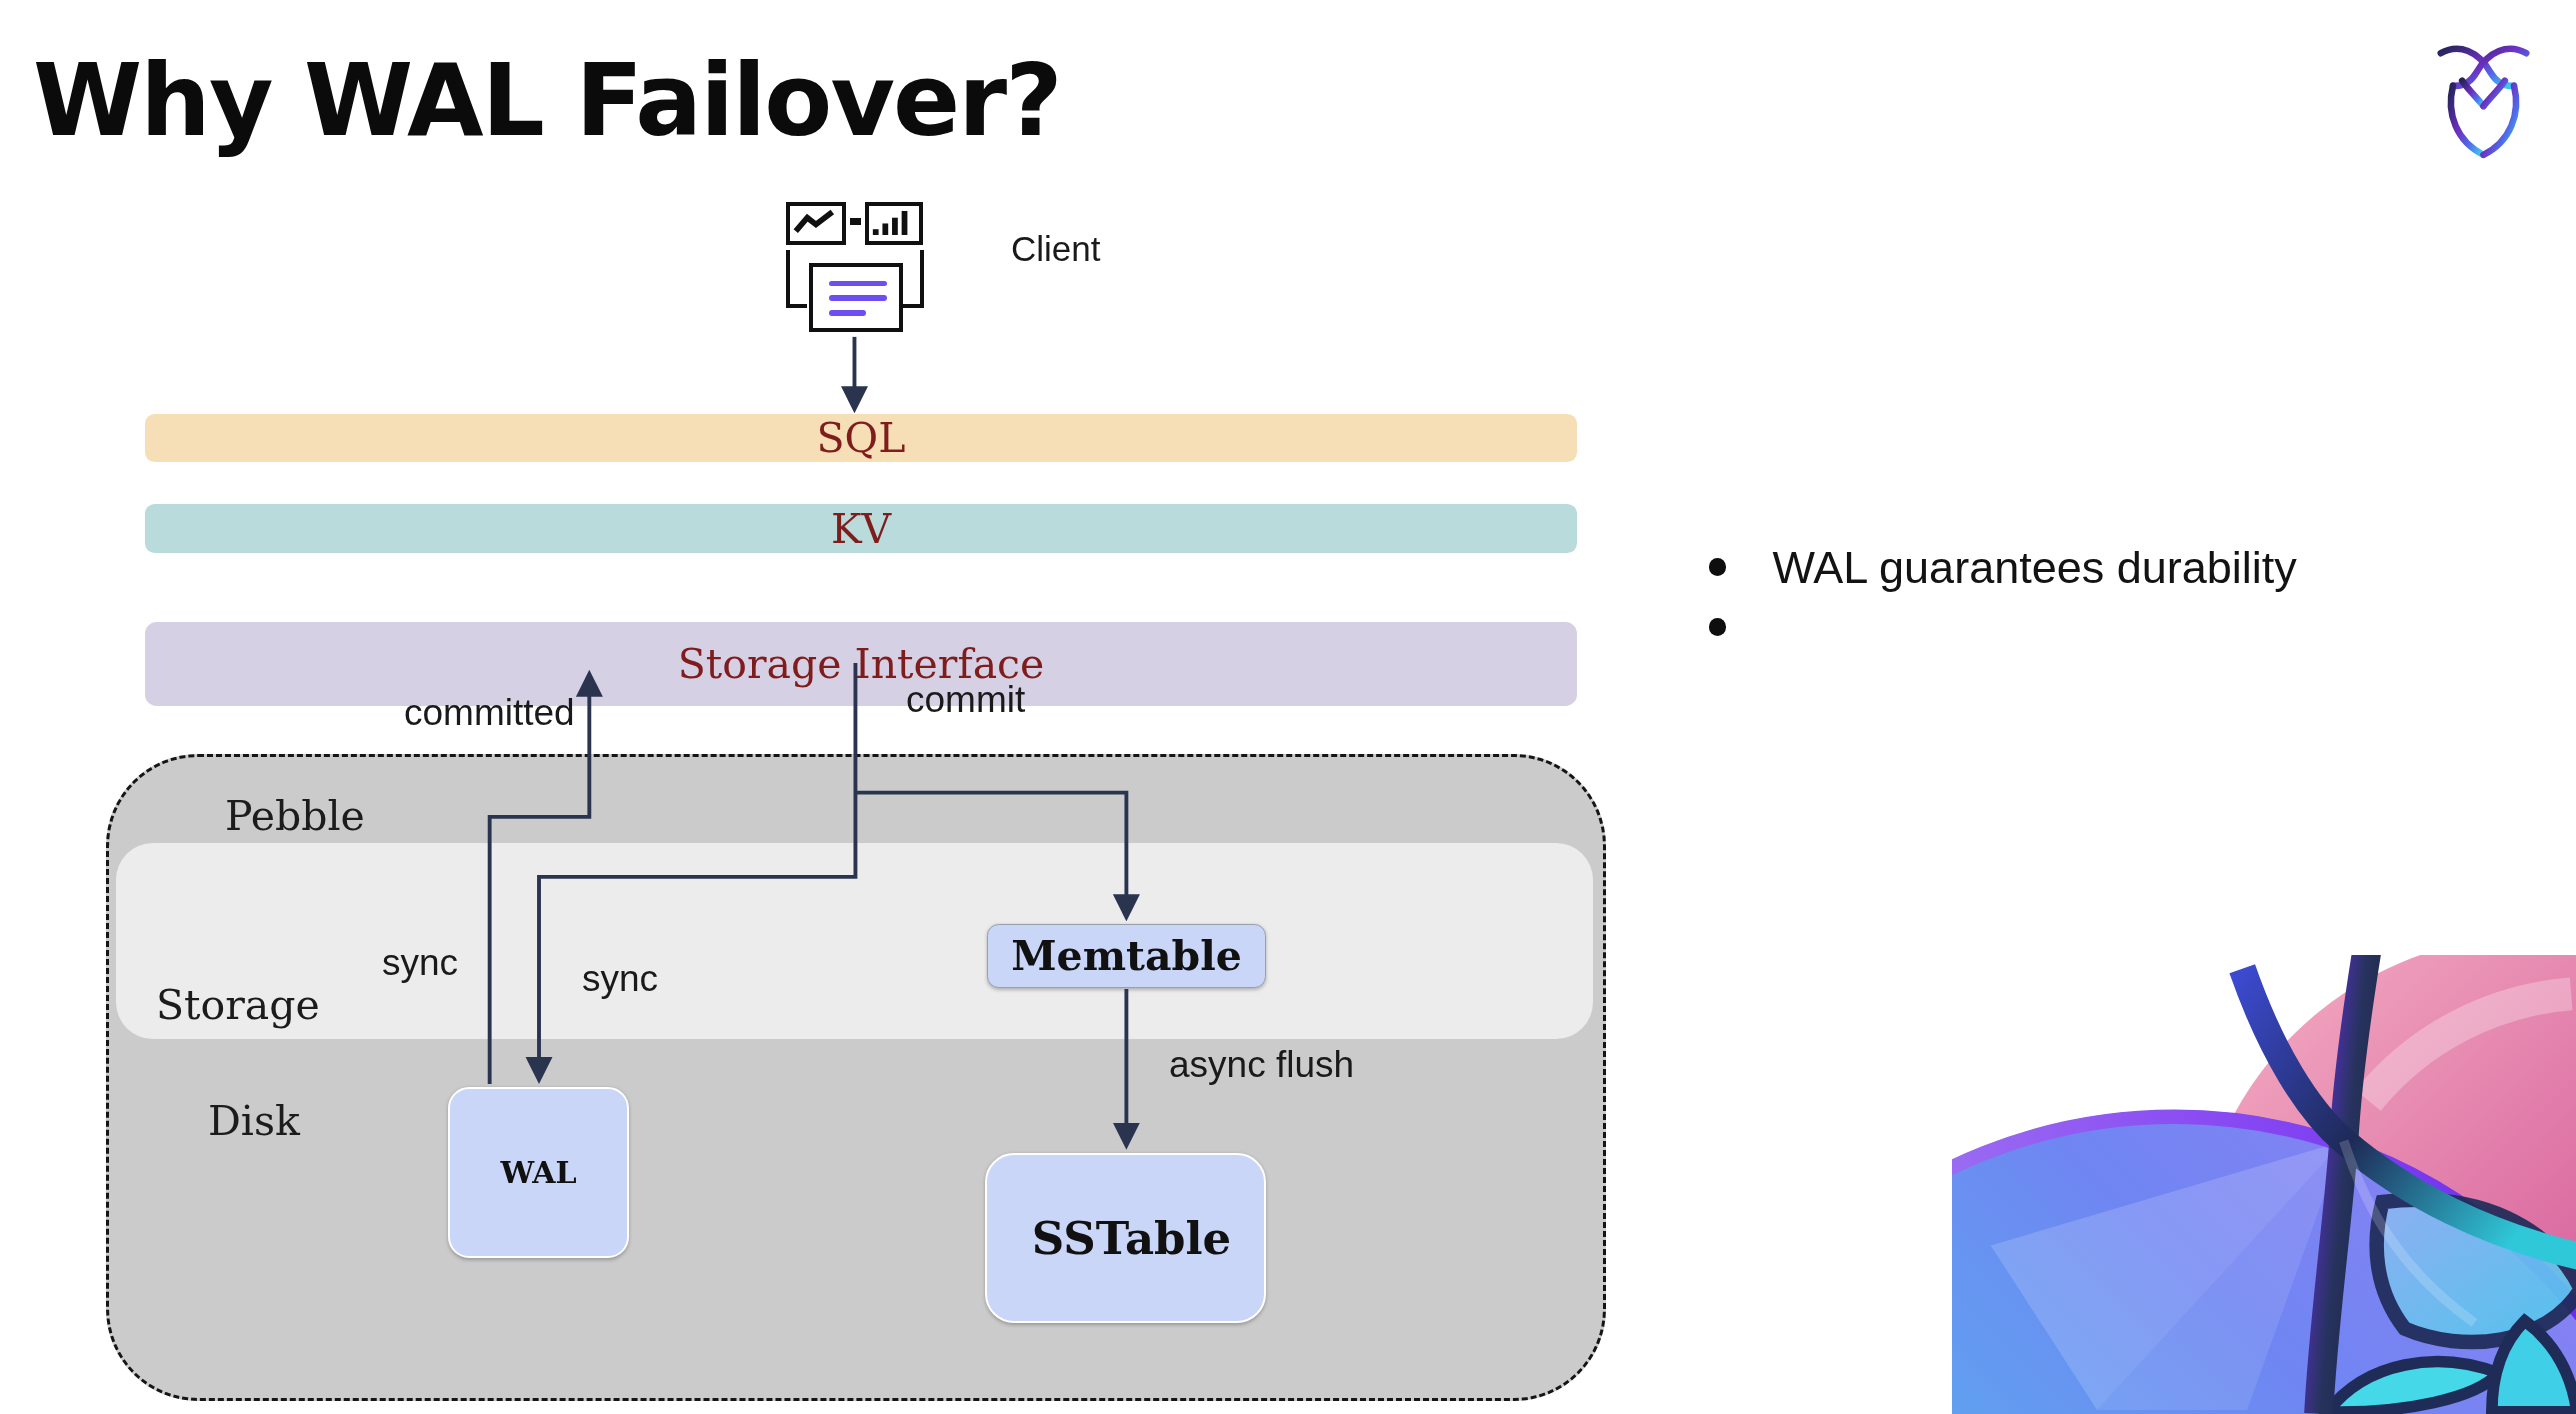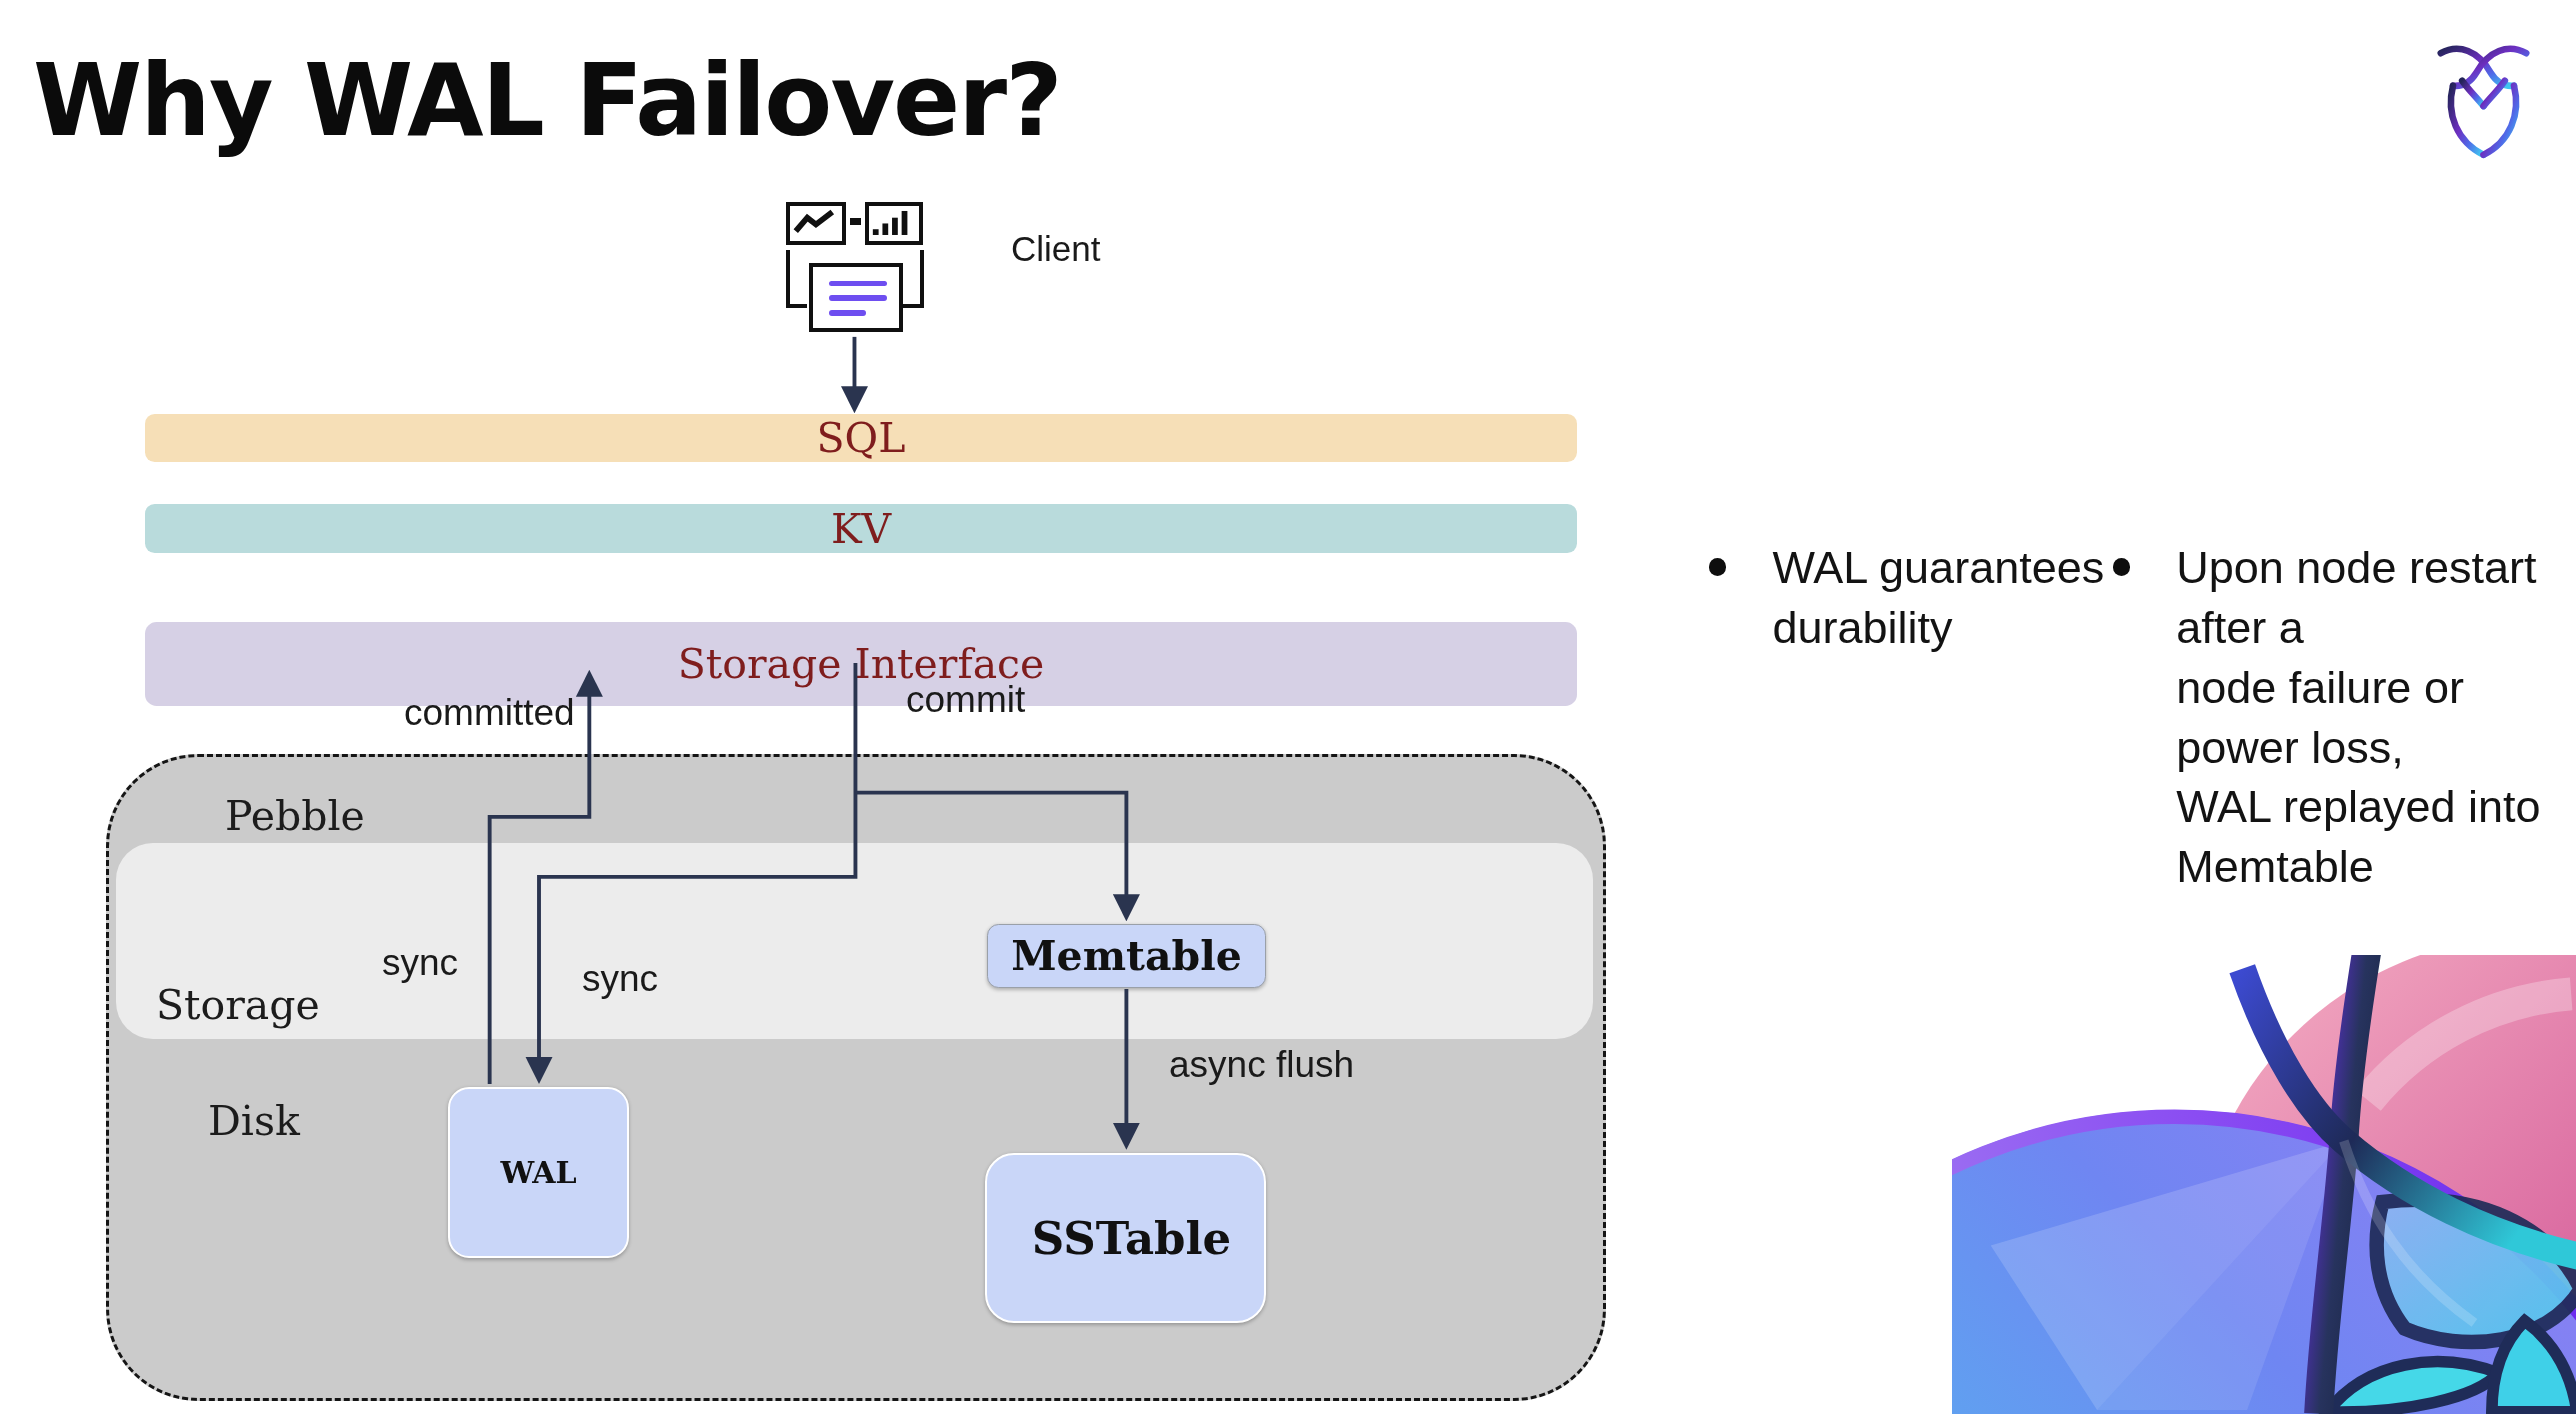--- a/index.html
+++ b/index.html
@@ -56,21 +56,21 @@
   .ci.rect2{left:83px; top:5.8px; width:58px; height:43px; border:4.8px solid #101010; background:#fff;}
   .ci.bracketL{left:3.9px; top:54px; width:21px; height:58px; border-left:4.8px solid #101010; border-bottom:4.8px solid #101010;}
   .ci.bracketR{left:121px; top:54px; width:21px; height:58px; border-right:4.8px solid #101010; border-bottom:4.8px solid #101010;}
   .ci.doc{left:27px; top:67px; width:94px; height:69px; border:4.8px solid #101010; background:#fff;}
   .ci.line{height:5.8px; background:#6e4ef0; border-radius:2.9px;}
   .ci.l1{left:15.5px; top:13.5px; width:58px;}
   .ci.l2{left:15.5px; top:28px; width:58px;}
   .ci.l3{left:15.5px; top:43px; width:37px;}
 
   
-  .bullets{left:1709px; top:538px; width:842px; display:flex; flex-direction:row; }
+  .bullets{left:1709px; top:538px; width:842px; display:flex; flex-direction:column; }
   .bullet{display:flex;}
   .bullet .dot{flex:0 0 auto; width:17.4px; height:17.4px; border-radius:50%; background:#0e0e0e; margin:20.3px 46px 0 0;}
   .bullet .txt{
     font-family:"Liberation Sans", sans-serif; font-size:45px; line-height:1.33;
     color:#131313; white-space:pre-line;
   }
 
   svg.overlay{left:0; top:0; pointer-events:none;}
   .edge{stroke:#2a344f; stroke-width:4; fill:none;}
 </style>
@@ -171,23 +171,20 @@
     <path class="edge" d="M 1164 1022 L 1164 1180" marker-end="url(#ah)"></path>
   </svg>
 
   <div class="abs bullets">
     <div class="bullet">
       <span class="dot"></span>
       <span class="txt">WAL guarantees durability</span>
     </div>
     <div class="bullet">
       <span class="dot"></span>
-      <span class="txt">Upon node restart after a
-node failure or power loss,
-WAL replayed into Memtable</span>
     </div>
   </div>
 
   <svg class="abs" style="right:0; bottom:0;" width="624" height="460" viewBox="0 0 645 475">
     <defs>
       <linearGradient id="pinkG" x1="0.15" y1="0" x2="1" y2="0.85">
         <stop offset="0" stop-color="#f2a8c0"></stop>
         <stop offset="0.55" stop-color="#d9679f"></stop>
         <stop offset="1" stop-color="#b23b8e"></stop>
       </linearGradient>

